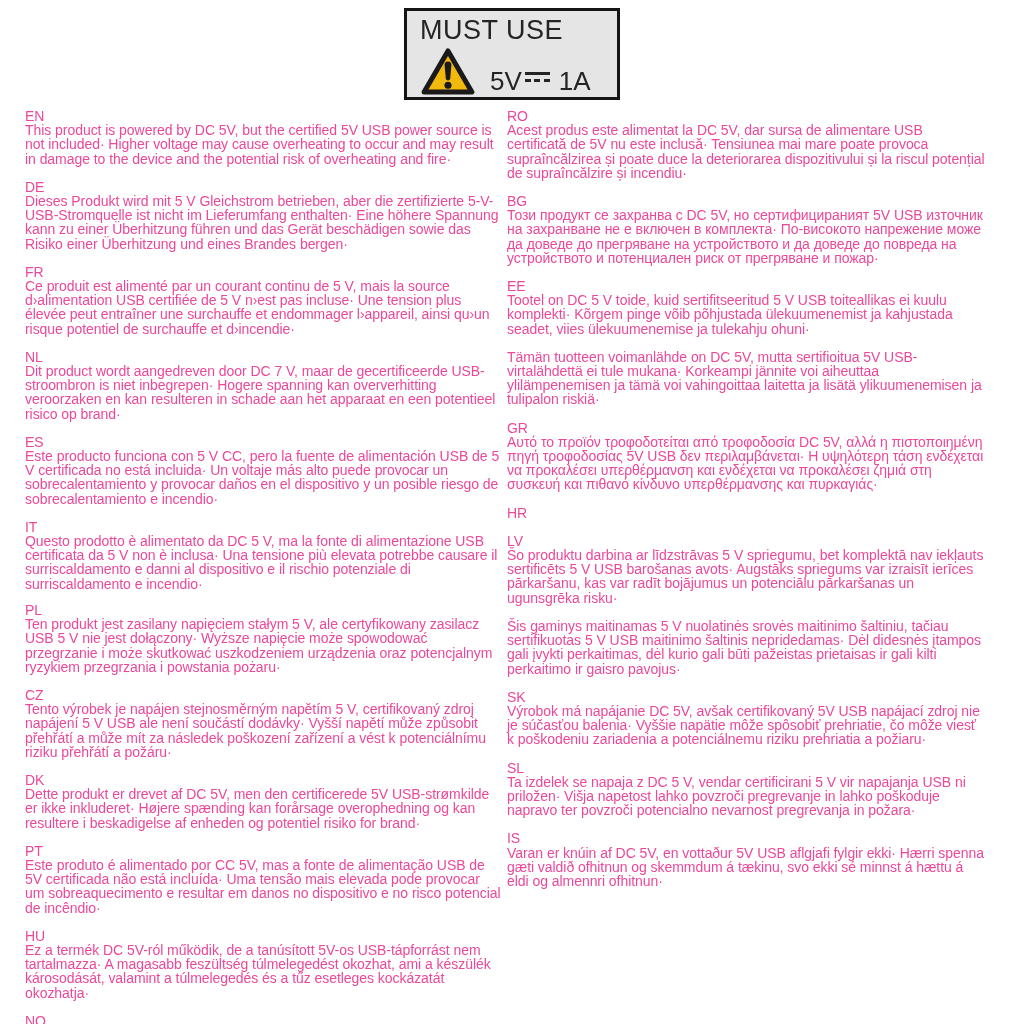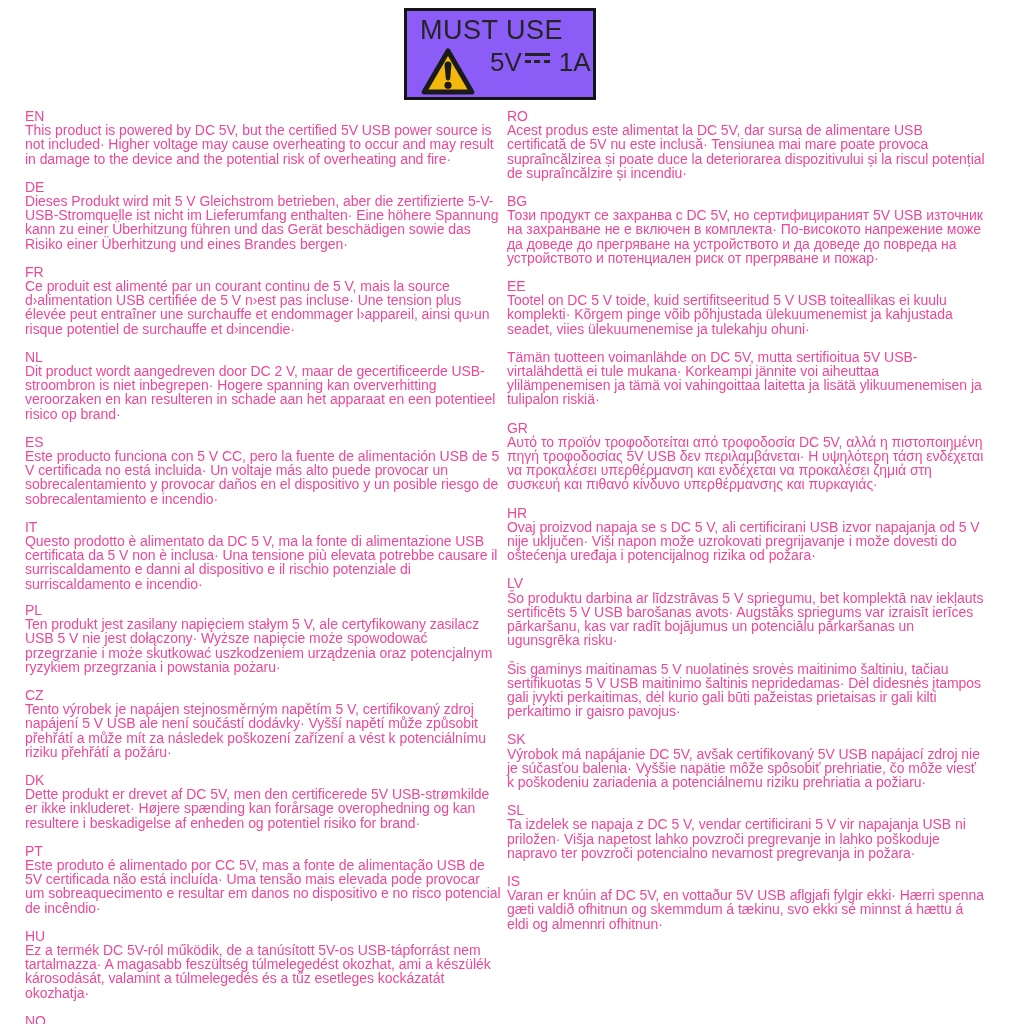--- a/index.html
+++ b/index.html
@@ -1,20 +1,20 @@
 <!DOCTYPE html>
 <html><head>
 <meta charset="utf-8">
 <style>
   html,body{margin:0;padding:0;width:1024px;height:1024px;background:#ffffff;overflow:hidden;
     font-family:"Liberation Sans",sans-serif;}
-  .banner{position:absolute;left:404px;top:8px;width:192px;height:92px;border:3px solid #141414;
-    box-sizing:border-box;padding:3px 12px 0 13px;background:#8b5cf6;}
+  .banner{position:absolute;left:404px;top:8px;width:216px;height:92px;border:3px solid #141414;
+    box-sizing:border-box;padding:3px 12px 0 13px;background:#e5e5e5;}
   .banner-title{font-size:27px;color:#242424;letter-spacing:.5px;line-height:32px;}
-  .banner-row{display:flex;align-items:flex-start;margin-top:1px;}
+  .banner-row{display:flex;align-items:flex-end;margin-top:1px;}
   .tri{width:56px;height:50px;flex:0 0 auto;}
   .rating{display:flex;align-items:center;margin-left:14px;font-size:26px;color:#242424;}
   .dc-symbol{display:inline-block;width:25px;margin:0 9px 0 3px;position:relative;top:-5px;}
   .dc-solid{height:3px;background:#242424;}
   .dc-dashed{height:3px;margin-top:4px;
     background:repeating-linear-gradient(90deg,#242424 0 6px,transparent 6px 9.5px);}
   .col{position:absolute;top:109px;}
   .col-left{left:25px;width:477px;}
   .col-right{left:507px;width:478px;}
   .section{margin-bottom:14px;}
@@ -52,21 +52,21 @@
   <div class="section">
       <div class="lang-code">DE</div>
       <div class="lang-text">Dieses Produkt wird mit 5 V Gleichstrom betrieben, aber die zertifizierte 5-V-USB-Stromquelle ist nicht im Lieferumfang enthalten· Eine höhere Spannung kann zu einer Überhitzung führen und das Gerät beschädigen sowie das Risiko einer Überhitzung und eines Brandes bergen·</div>
     </div>
   <div class="section">
       <div class="lang-code">FR</div>
       <div class="lang-text">Ce produit est alimenté par un courant continu de 5 V, mais la source d›alimentation USB certifiée de 5 V n›est pas incluse· Une tension plus élevée peut entraîner une surchauffe et endommager l›appareil, ainsi qu›un risque potentiel de surchauffe et d›incendie·</div>
     </div>
   <div class="section">
       <div class="lang-code">NL</div>
-      <div class="lang-text">Dit product wordt aangedreven door DC 2 V, maar de gecertificeerde USB-stroombron is niet inbegrepen· Hogere spanning kan oververhitting veroorzaken en kan resulteren in schade aan het apparaat en een potentieel risico op brand·</div>
+      <div class="lang-text">Dit product wordt aangedreven door DC 7 V, maar de gecertificeerde USB-stroombron is niet inbegrepen· Hogere spanning kan oververhitting veroorzaken en kan resulteren in schade aan het apparaat en een potentieel risico op brand·</div>
     </div>
   <div class="section">
       <div class="lang-code">ES</div>
       <div class="lang-text">Este producto funciona con 5 V CC, pero la fuente de alimentación USB de 5 V certificada no está incluida· Un voltaje más alto puede provocar un sobrecalentamiento y provocar daños en el dispositivo y un posible riesgo de sobrecalentamiento e incendio·</div>
     </div>
   <div class="section tight">
       <div class="lang-code">IT</div>
       <div class="lang-text">Questo prodotto è alimentato da DC 5 V, ma la fonte di alimentazione USB certificata da 5 V non è inclusa· Una tensione più elevata potrebbe causare il surriscaldamento e danni al dispositivo e il rischio potenziale di surriscaldamento e incendio·</div>
     </div>
   <div class="section">
@@ -110,21 +110,20 @@
     </div>
   <div class="section">
       <div class="lang-text">Tämän tuotteen voimanlähde on DC 5V, mutta sertifioitua 5V USB-virtalähdettä ei tule mukana· Korkeampi jännite voi aiheuttaa ylilämpenemisen ja tämä voi vahingoittaa laitetta ja lisätä ylikuumenemisen ja tulipalon riskiä·</div>
     </div>
   <div class="section">
       <div class="lang-code">GR</div>
       <div class="lang-text">Αυτό το προϊόν τροφοδοτείται από τροφοδοσία DC 5V, αλλά η πιστοποιημένη πηγή τροφοδοσίας 5V USB δεν περιλαμβάνεται· Η υψηλότερη τάση ενδέχεται να προκαλέσει υπερθέρμανση και ενδέχεται να προκαλέσει ζημιά στη συσκευή και πιθανό κίνδυνο υπερθέρμανσης και πυρκαγιάς·</div>
     </div>
   <div class="section">
       <div class="lang-code">HR</div>
-      <div class="lang-text">Ovaj proizvod napaja se s DC 5 V, ali certificirani USB izvor napajanja od 5 V nije uključen· Viši napon može uzrokovati pregrijavanje i može dovesti do oštećenja uređaja i potencijalnog rizika od požara·</div>
     </div>
   <div class="section">
       <div class="lang-code">LV</div>
       <div class="lang-text">Šo produktu darbina ar līdzstrāvas 5 V spriegumu, bet komplektā nav iekļauts sertificēts 5 V USB barošanas avots· Augstāks spriegums var izraisīt ierīces pārkaršanu, kas var radīt bojājumus un potenciālu pārkaršanas un ugunsgrēka risku·</div>
     </div>
   <div class="section">
       <div class="lang-text">Šis gaminys maitinamas 5 V nuolatinės srovės maitinimo šaltiniu, tačiau sertifikuotas 5 V USB maitinimo šaltinis nepridedamas· Dėl didesnės įtampos gali įvykti perkaitimas, dėl kurio gali būti pažeistas prietaisas ir gali kilti perkaitimo ir gaisro pavojus·</div>
     </div>
   <div class="section">
       <div class="lang-code">SK</div>

